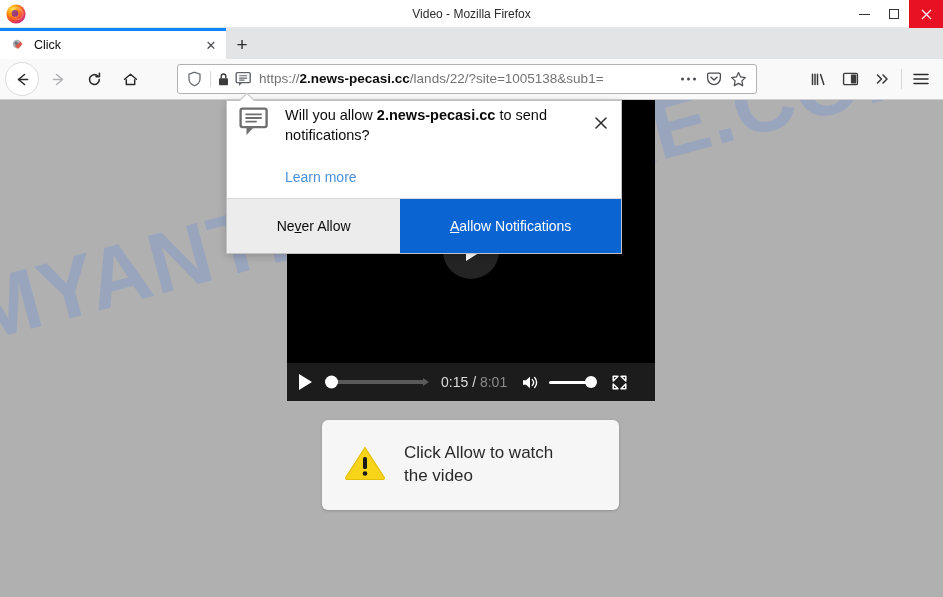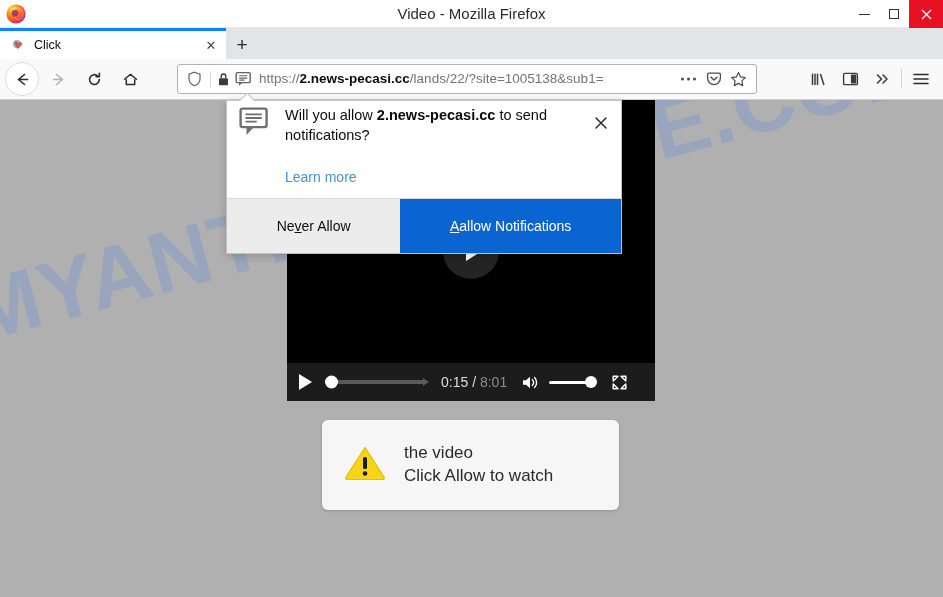--- a/index.html
+++ b/index.html
@@ -33,21 +33,21 @@
   .ff-logo {
     width: 26px; height: 26px;
     margin-left: 3px;
     flex: 0 0 auto;
     display: flex; align-items: center; justify-content: center;
   }
   .titlebar-title {
     position: absolute;
     left: 0; right: 0;
     text-align: center;
-    font-size: 15px;
+    font-size: 12px;
     color: #2b2b2b;
     line-height: 28px;
     pointer-events: none;
   }
   .winbtns {
     position: absolute;
     right: 0; top: 0;
     height: 28px;
     display: flex;
     align-items: stretch;
@@ -598,22 +598,22 @@
 
     <div class="allow-card">
       <div class="warn">
         <svg width="42" height="38" viewBox="0 0 42 38">
           <path d="M21 3.5 L40 33 Q41.2 35.5 38.3 35.5 H3.7 Q0.8 35.5 2 33 Z" fill="#f7d417" stroke="#e3bf00" stroke-width="1.2" stroke-linejoin="round"></path>
           <rect x="19" y="13" width="4" height="12" rx="1.6" fill="#1a1a1a"></rect>
           <circle cx="21" cy="29.5" r="2.3" fill="#1a1a1a"></circle>
         </svg>
       </div>
       <div class="msg">
+        <div>Click Allow to watch</div>
         <div>the video</div>
-        <div>Click Allow to watch</div>
       </div>
     </div>
   </div>
 
   <div class="doorhanger">
     <div class="dh-arrow"></div>
     <div class="dh-body">
       <div class="dh-icon">
         <svg width="32" height="30" viewBox="0 0 32 30">
           <rect x="1.6" y="1.6" width="26" height="18.5" rx="2" fill="#ffffff" stroke="#6f6f6f" stroke-width="2.4"></rect>

